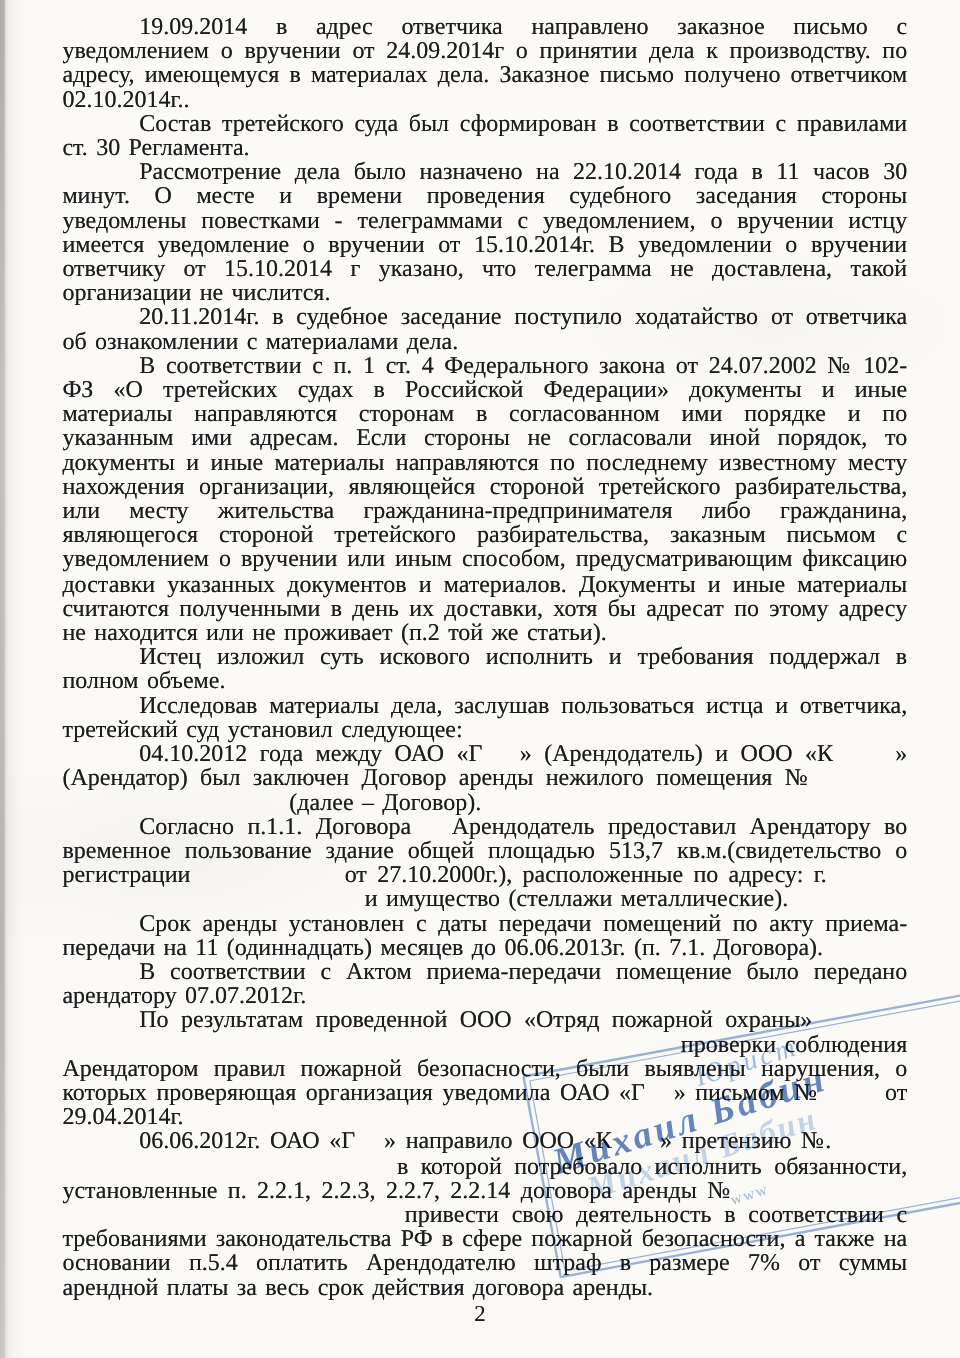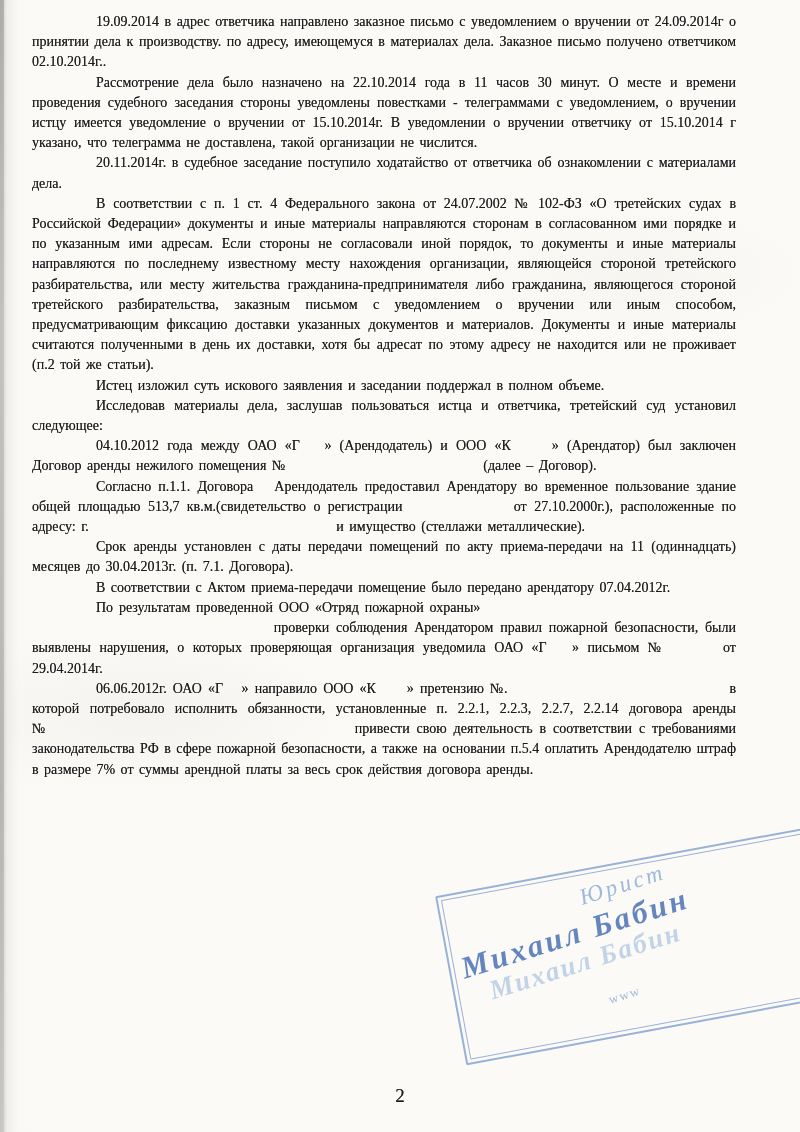--- a/index.html
+++ b/index.html
@@ -15,22 +15,22 @@
       radial-gradient(ellipse 300px 120px at 18% 63%, rgba(180,180,178,0.10), rgba(0,0,0,0) 70%),
       radial-gradient(ellipse 260px 100px at 80% 24%, rgba(185,185,182,0.08), rgba(0,0,0,0) 70%),
       linear-gradient(90deg,#b9b8b4 0px,#d6d5d1 3px,#efeeea 7px,#faf9f6 18px,#fbfaf7 60px,#fbfaf7 100%);
   }
   .scan-edge{
     position:absolute;left:0;top:0;bottom:0;width:4px;
     background:linear-gradient(180deg,#a8a7a3,#c2c1bd 30%,#b3b2ae 70%,#c8c7c3);
     opacity:.8;
   }
   .content{
-    position:absolute;left:32px;top:12px;width:704px;
-    font-size:14px;line-height:20.2px;
+    position:absolute;left:52px;top:12px;width:704px;
+    font-size:20px;line-height:20.2px;
     word-spacing:2px;
     color:var(--c-ink,#1c1c1e);
     text-align:justify;
     text-shadow:0 0 0.3px rgba(10,10,14,.65);
   }
   .para{margin:0;text-indent:64px;}
   .page-num{
     position:absolute;top:1085px;left:0;width:800px;
     text-align:center;font-size:19px;color:var(--c-ink,#1c1c1e);
     text-shadow:0 0 0.3px rgba(10,10,14,.6);
@@ -80,29 +80,30 @@
 </style>
 </head>
 <body>
 
 <div class="page">
   <div class="scan-edge"></div>
 
   <div class="content">
     <div>
         <p class="para">19.09.2014 в адрес ответчика направлено заказное письмо с уведомлением о вручении от 24.09.2014г о принятии дела к производству. по адресу, имеющемуся в материалах дела. Заказное письмо получено ответчиком  02.10.2014г..</p>
+        <p class="para">Состав третейского суда был сформирован в соответствии с правилами ст. 30 Регламента.</p>
         <p class="para">Рассмотрение дела было назначено на 22.10.2014 года  в 11 часов 30 минут. О месте и времени проведения судебного заседания стороны уведомлены повестками - телеграммами с уведомлением, о вручении истцу имеется уведомление о вручении от 15.10.2014г. В уведомлении о вручении ответчику от 15.10.2014 г указано, что телеграмма не доставлена, такой организации не числится.</p>
         <p class="para">20.11.2014г. в судебное заседание поступило ходатайство от ответчика об ознакомлении с материалами дела.</p>
         <p class="para">В соответствии с п. 1 ст. 4 Федерального закона от 24.07.2002 № 102-ФЗ «О третейских судах в Российской Федерации» документы и иные материалы направляются сторонам в согласованном ими порядке и по указанным ими адресам. Если стороны не согласовали иной порядок, то документы и иные материалы направляются по последнему известному месту нахождения организации, являющейся стороной третейского разбирательства, или месту жительства гражданина-предпринимателя либо гражданина, являющегося стороной третейского разбирательства, заказным письмом с уведомлением о вручении или иным способом, предусматривающим фиксацию доставки указанных документов и материалов. Документы и иные материалы считаются полученными в день их доставки, хотя бы адресат по этому адресу не находится или не проживает (п.2 той же статьи).</p>
-        <p class="para">Истец изложил суть искового заявления и заседании поддержал в полном объеме.</p>
+        <p class="para">Истец изложил суть искового исполнить и требования поддержал в полном объеме.</p>
         <p class="para">Исследовав материалы дела, заслушав пользоваться истца и ответчика, третейский суд установил следующее:</p>
         <p class="para">04.10.2012 года между ОАО «Г&nbsp;&nbsp;&nbsp;» (Арендодатель) и ООО «К&nbsp;&nbsp;&nbsp;&nbsp;&nbsp;» (Арендатор) был заключен Договор аренды нежилого помещения №&nbsp;&nbsp;&nbsp;&nbsp;&nbsp;&nbsp;&nbsp;&nbsp; &nbsp;&nbsp;&nbsp;&nbsp;&nbsp;&nbsp;&nbsp;&nbsp; &nbsp;&nbsp;&nbsp;&nbsp;&nbsp;&nbsp;&nbsp;&nbsp; &nbsp;&nbsp;&nbsp;&nbsp;&nbsp;&nbsp;&nbsp;&nbsp; (далее – Договор).</p>
         <p class="para">Согласно п.1.1. Договора&nbsp;&nbsp; Арендодатель предоставил Арендатору во временное пользование здание общей площадью 513,7 кв.м.(свидетельство о регистрации &nbsp;&nbsp;&nbsp;&nbsp;&nbsp;&nbsp;&nbsp;&nbsp; &nbsp;&nbsp;&nbsp;&nbsp; от 27.10.2000г.), расположенные по адресу: г.&nbsp;&nbsp;&nbsp;&nbsp;&nbsp;&nbsp;&nbsp;&nbsp; &nbsp;&nbsp;&nbsp;&nbsp;&nbsp;&nbsp;&nbsp;&nbsp; &nbsp;&nbsp;&nbsp;&nbsp;&nbsp;&nbsp;&nbsp;&nbsp; &nbsp;&nbsp;&nbsp;&nbsp;&nbsp;&nbsp;&nbsp;&nbsp; &nbsp;&nbsp;&nbsp;&nbsp;&nbsp;&nbsp;&nbsp;&nbsp; и имущество (стеллажи металлические).</p>
-        <p class="para">Срок аренды установлен с даты передачи помещений по акту приема-передачи на 11 (одиннадцать) месяцев до 30.04.2013г. (п. 7.1. Договора).</p>
-        <p class="para">В соответствии с Актом приема-передачи помещение было передано арендатору 07.04.2012г.</p>
+        <p class="para">Срок аренды установлен с даты передачи помещений по акту приема-передачи на 11 (одиннадцать) месяцев до 06.06.2013г. (п. 7.1. Договора).</p>
+        <p class="para">В соответствии с Актом приема-передачи помещение было передано арендатору 07.07.2012г.</p>
         <p class="para">По  результатам  проведенной  ООО  «Отряд  пожарной  охраны»&nbsp;&nbsp;&nbsp;&nbsp;&nbsp;&nbsp;&nbsp;&nbsp; &nbsp;&nbsp;&nbsp;&nbsp;&nbsp;&nbsp;&nbsp;&nbsp; &nbsp;&nbsp;&nbsp;&nbsp;&nbsp;&nbsp;&nbsp;&nbsp; &nbsp;&nbsp;&nbsp;&nbsp;&nbsp;&nbsp;&nbsp;&nbsp; &nbsp;&nbsp;&nbsp;&nbsp;&nbsp;&nbsp;&nbsp;&nbsp; &nbsp;&nbsp;&nbsp;&nbsp;&nbsp;&nbsp;&nbsp;&nbsp; &nbsp;&nbsp;&nbsp;&nbsp;&nbsp;&nbsp;&nbsp;&nbsp; &nbsp;&nbsp;&nbsp;&nbsp;&nbsp;&nbsp;&nbsp;&nbsp; &nbsp;&nbsp;&nbsp;&nbsp;&nbsp;&nbsp;&nbsp;&nbsp; проверки соблюдения Арендатором правил пожарной безопасности, были выявлены нарушения, о которых проверяющая организация уведомила ОАО «Г&nbsp;&nbsp;&nbsp;» письмом №&nbsp;&nbsp;&nbsp;&nbsp;&nbsp;&nbsp; от 29.04.2014г.</p>
         <p class="para">06.06.2012г. ОАО «Г&nbsp;&nbsp;&nbsp;» направило ООО «К&nbsp;&nbsp;&nbsp;&nbsp;&nbsp;» претензию №.&nbsp;&nbsp;&nbsp;&nbsp;&nbsp;&nbsp;&nbsp;&nbsp; &nbsp;&nbsp;&nbsp;&nbsp;&nbsp;&nbsp;&nbsp;&nbsp; &nbsp;&nbsp;&nbsp;&nbsp;&nbsp;&nbsp;&nbsp;&nbsp; &nbsp;&nbsp;&nbsp;&nbsp;&nbsp;&nbsp;&nbsp;&nbsp; в которой потребовало исполнить обязанности, установленные п. 2.2.1, 2.2.3, 2.2.7, 2.2.14 договора аренды №&nbsp;&nbsp;&nbsp;&nbsp;&nbsp;&nbsp;&nbsp;&nbsp; &nbsp;&nbsp;&nbsp;&nbsp;&nbsp;&nbsp;&nbsp;&nbsp; &nbsp;&nbsp;&nbsp;&nbsp;&nbsp;&nbsp;&nbsp;&nbsp; &nbsp;&nbsp;&nbsp;&nbsp;&nbsp;&nbsp;&nbsp;&nbsp; &nbsp;&nbsp;&nbsp;&nbsp;&nbsp;&nbsp;&nbsp;&nbsp; привести свою деятельность в соответствии с требованиями законодательства РФ в сфере пожарной безопасности, а также на основании п.5.4 оплатить Арендодателю штраф в размере 7% от суммы арендной платы за весь срок действия договора аренды.</p>
       </div>
   </div>
 
   <div class="stamp">
     <div class="stamp-inner"></div>
     <span class="stamp-label">Юрист</span>
     <span class="stamp-name-ghost">Михаил Бабин</span>
     <span class="stamp-name">Михаил Бабин</span>

